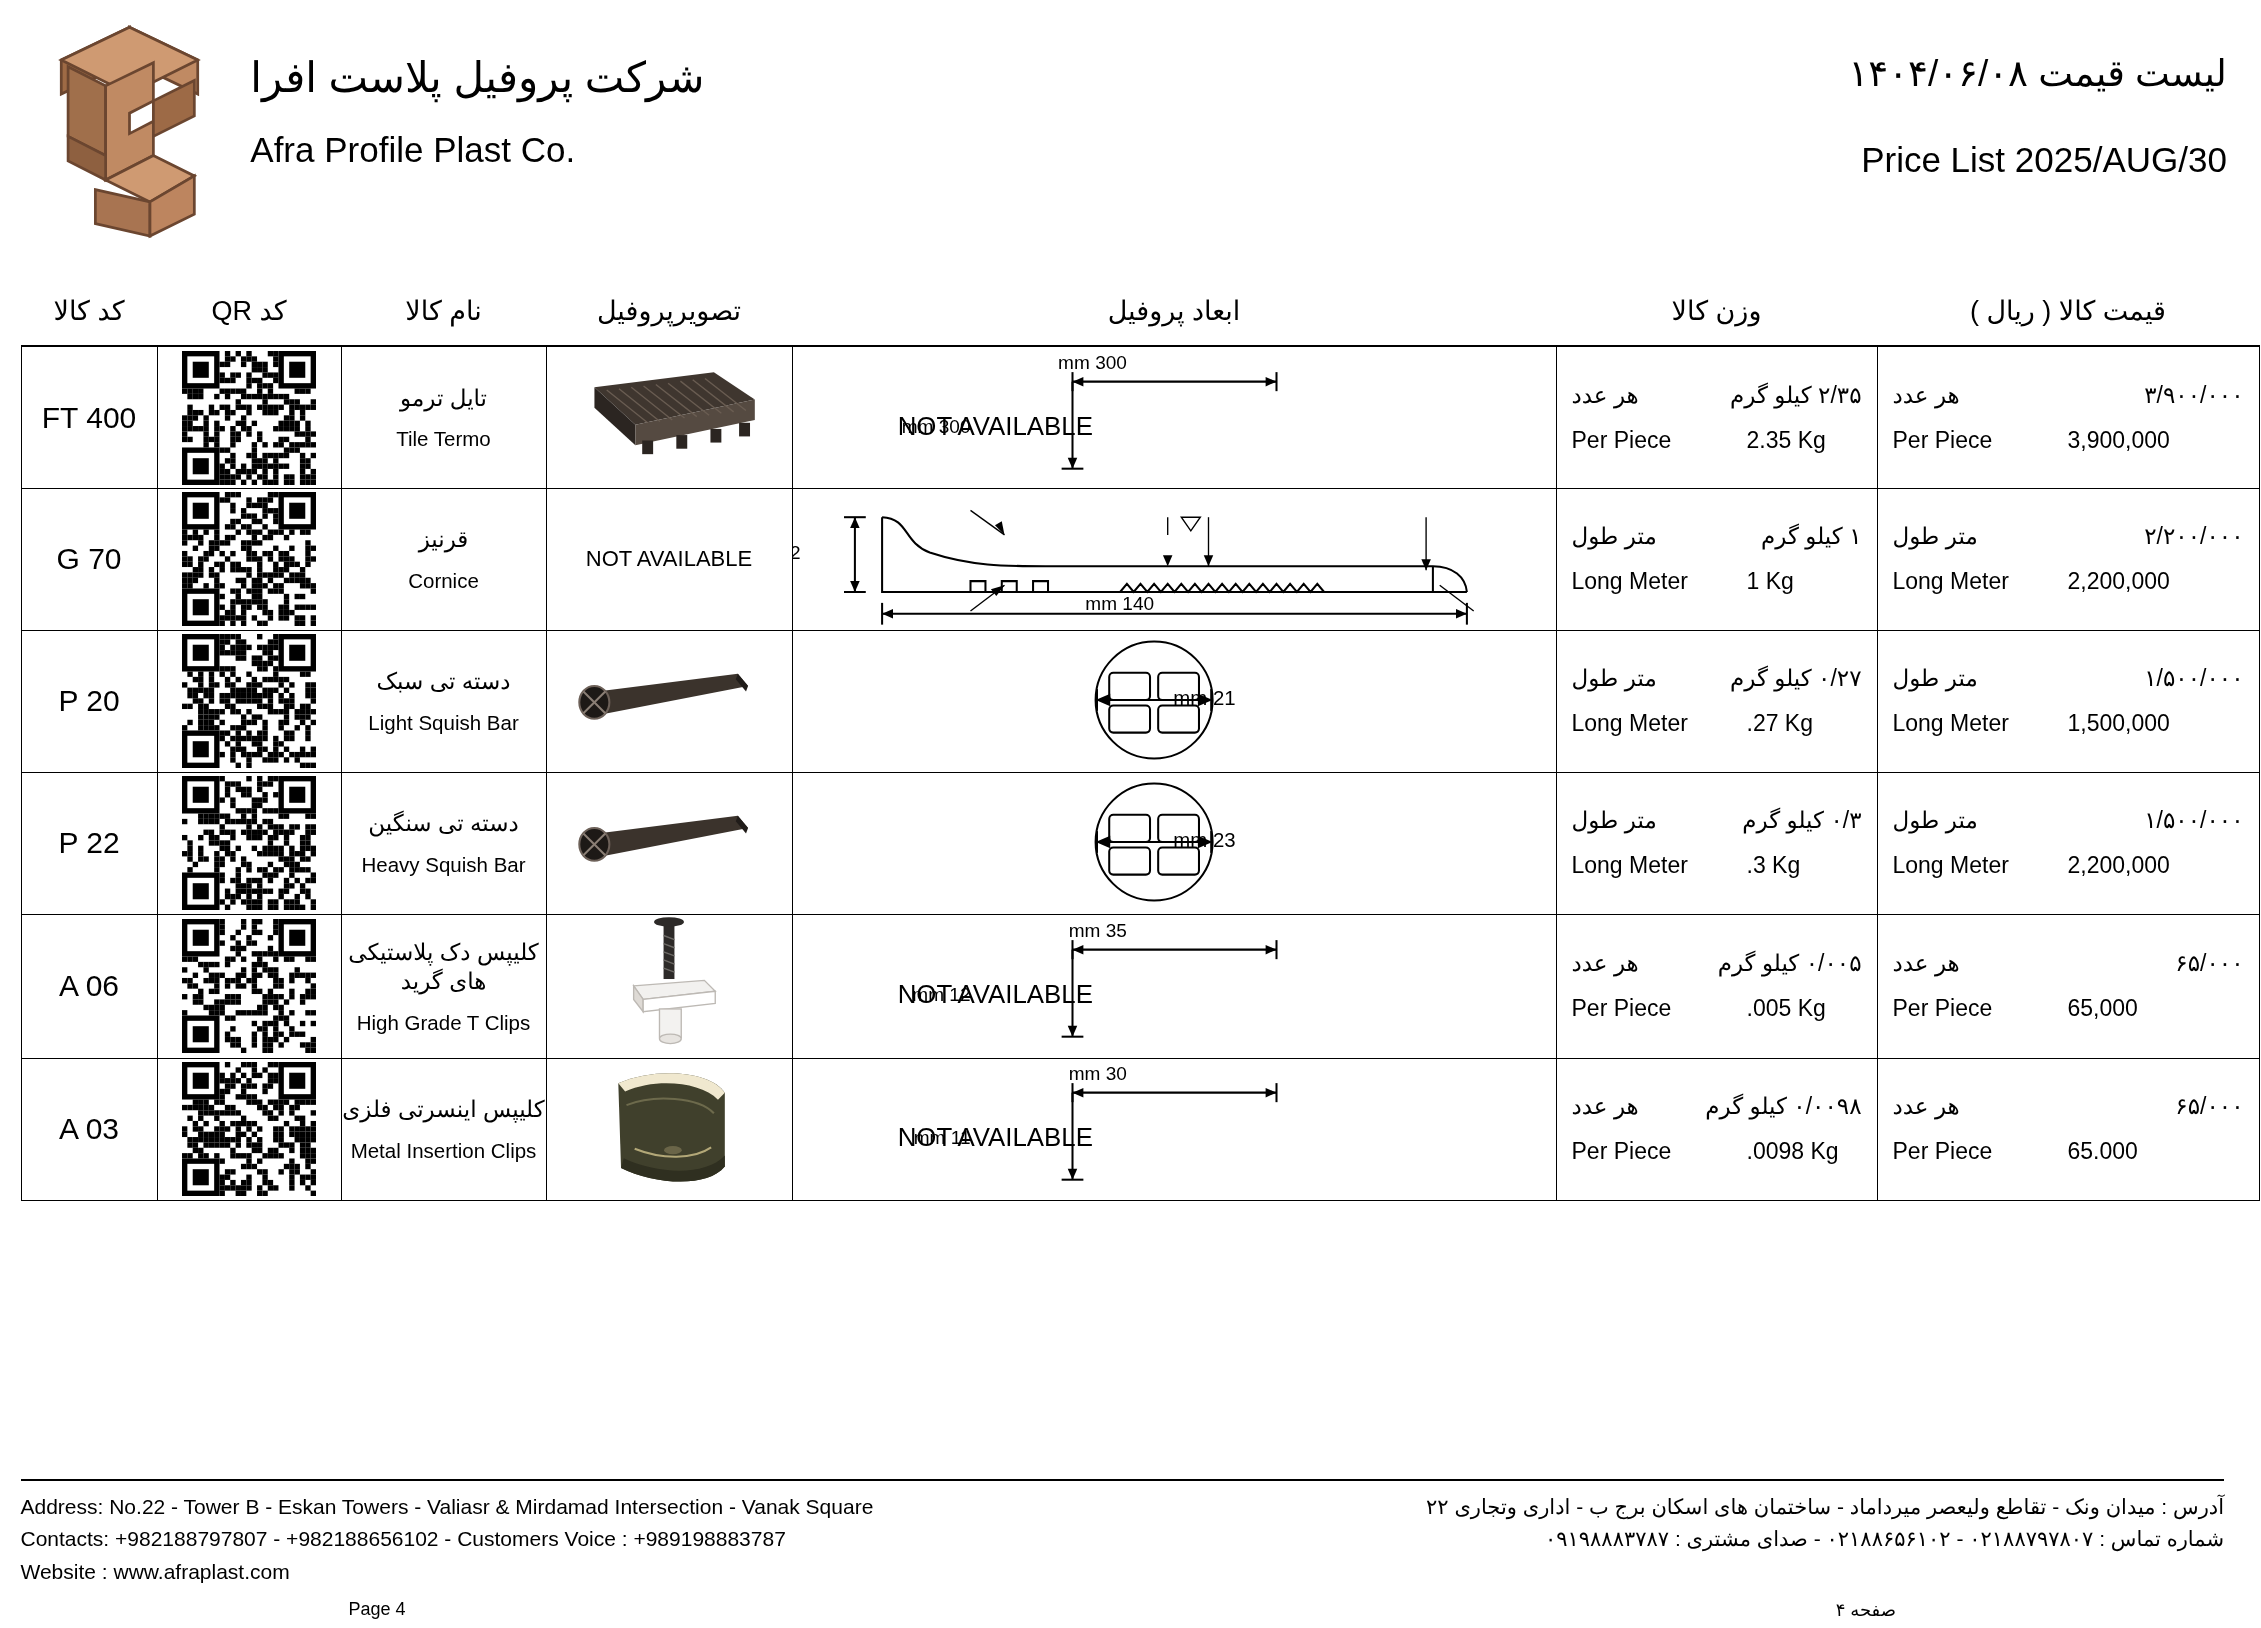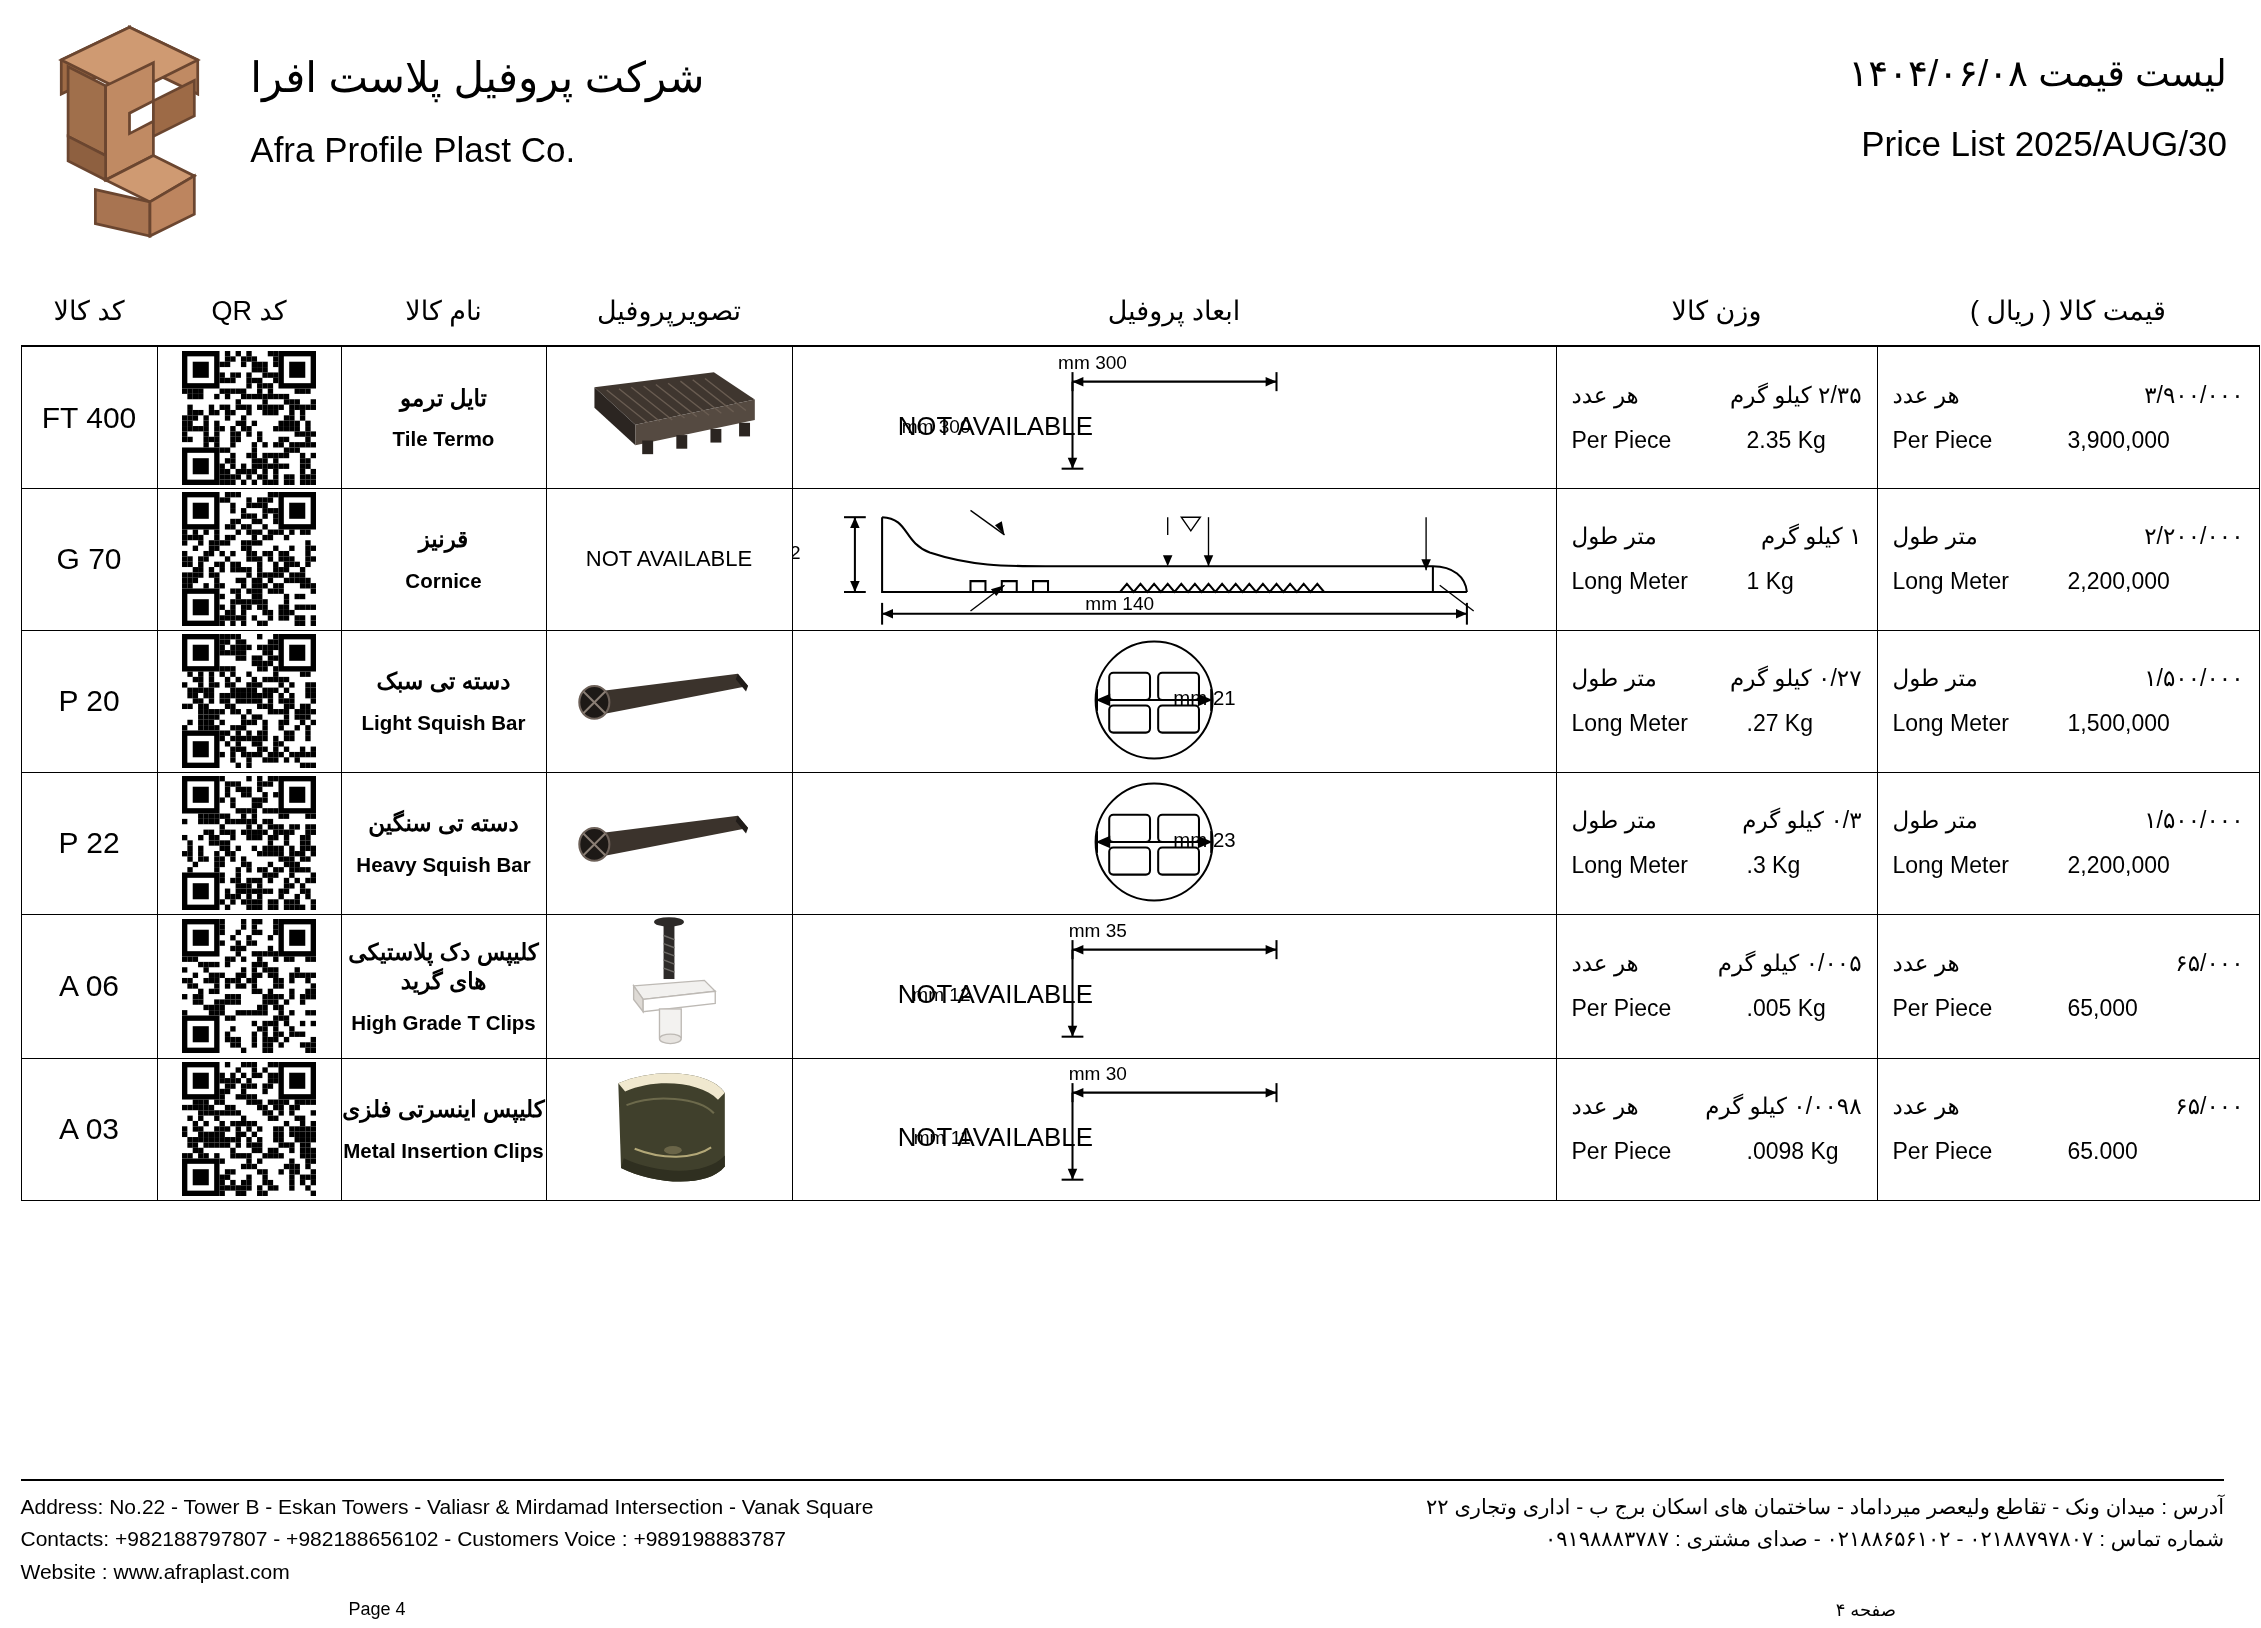--- a/index.html
+++ b/index.html
@@ -38,21 +38,21 @@
     letter-spacing: 0px;
     line-height: 1.2;
   }
   .brand-en {
     font-size: 35px;
     margin-top: 27px;
     white-space: nowrap;
   }
   .doc-title { text-align: right; padding-top: 33px; padding-right: 6.8px; }
   .doc-fa { font-size: 37px; direction: rtl; white-space: nowrap; }
-  .doc-en { font-size: 35px; margin-top: 29px; white-space: nowrap; }
+  .doc-en { font-size: 35px; margin-top: 45px; white-space: nowrap; }
 
   
   table.pricelist {
     width: 100%;
     border-collapse: collapse;
     table-layout: fixed;
     direction: rtl;
   }
   table.pricelist th, table.pricelist td {
     border: 1.4px solid #000;
@@ -101,21 +101,20 @@
     white-space: nowrap;
   }
   .row-en .lbl { min-width: 157px; text-align: left; }
 
   .namecell {
     display: flex;
     flex-direction: column;
     justify-content: space-between;
     gap: 15px;
     direction: rtl;
-    font-weight: bold;
   }
   .name-fa { font-size: 23px; line-height: 1.25; }
   .name-en { font-size: 20.5px; direction: ltr; }
   .code-txt { font-size: 30px; }
   .na-txt { font-size: 22px; }
 
   
   .qr {
     width: 134px; height: 134px;
     margin: 0 auto;

